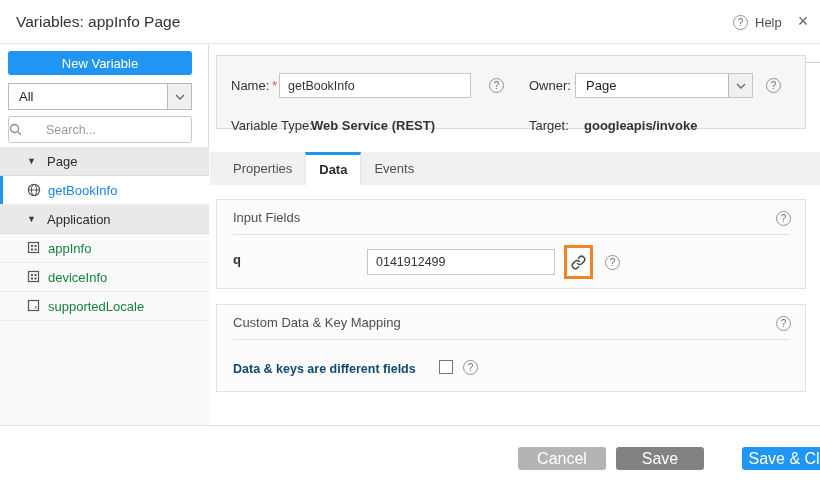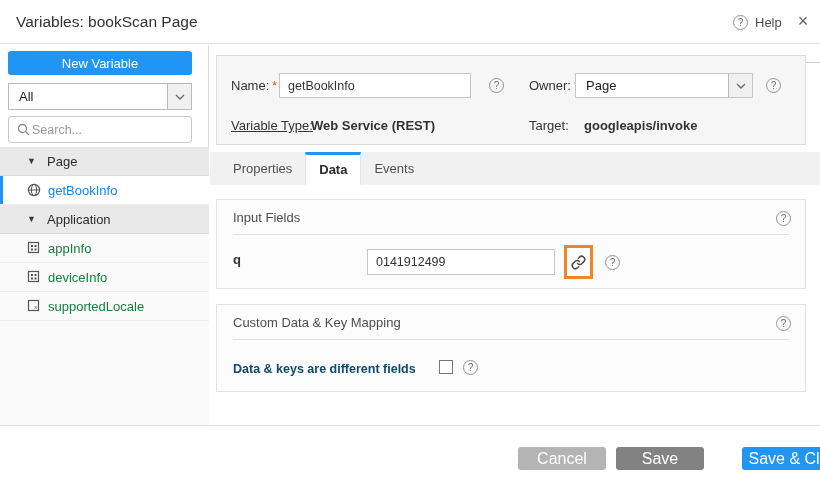--- a/index.html
+++ b/index.html
@@ -13,48 +13,48 @@
   .qicon { width:15px; height:15px; border:1px solid #8f9398; border-radius:50%; color:#6b7075; font-size:10px; line-height:13px; text-align:center; display:inline-block; background:transparent; flex:0 0 auto; }
   .hdr-help-label { font-size:13px; color:#4a4d52; }
   .hdr-close { position:absolute; left:791px; top:0; width:24px; height:44px; line-height:42px; text-align:center; font-size:18px; color:#5f6368; cursor:pointer; }
 
   
   .sidebar { position:absolute; left:0; top:45px; width:209px; height:380px; background:#fff; border-right:1px solid #d9d9d9; }
   .btn-new { position:absolute; left:8px; top:6px; width:184px; height:24px; background:#2095f3; color:#fff; border:none; border-radius:3px; font-size:13px; font-family:inherit; cursor:pointer; }
   .sel { position:absolute; left:8px; top:38px; width:184px; height:27px; background:#fff; border:1px solid #b9b9b9; cursor:pointer; }
   .sel-val { position:absolute; left:10px; top:0; line-height:25px; font-size:13px; color:#222; }
   .sel-caret-box { position:absolute; right:0; top:0; width:24px; height:25px; background:#f0f0f0; border-left:1px solid #b9b9b9; display:flex; align-items:center; justify-content:center; }
-  .search { position:absolute; left:8px; top:71px; width:184px; height:27px; background:#fff; border:1px solid #c9c9c9; border-radius:3px; display:flex; align-items:center; padding:0 8px; gap:2px; }
+  .search { position:absolute; left:8px; top:71px; width:184px; height:27px; background:#fff; border:1px solid #c9c9c9; border-radius:3px; display:flex; align-items:center; padding:0 0; gap:24px; }
   .search input { border:none; outline:none; width:100%; font-size:12.5px; font-family:inherit; color:#555; background:transparent; }
   .search input::placeholder { color:#9a9a9a; }
   .tree { position:absolute; left:0; top:102px; width:209px; height:278px; background:#fafafa; }
   .trow { position:relative; height:29px; display:flex; align-items:center; font-size:13px; cursor:pointer; }
   .trow.group { background:#e9e9e9; border-bottom:1px solid #dcdcdc; color:#2c2c2c; }
   .trow.item  { background:#fafafa; border-bottom:1px solid #ececec; color:#15803d; }
   .trow.item.selected { background:#fff; color:#1a84e8; }
   .sel-bar { position:absolute; left:0; top:0; width:3px; height:100%; background:#2095f3; }
   .caret { width:10px; font-size:9px; color:#3c3c3c; margin-left:27px; }
   .ticon { margin-left:27px; width:14px; height:14px; flex:0 0 auto; display:inline-flex; }
   .tlabel { margin-left:7px; }
   .trow.group .tlabel { margin-left:10px; }
 
   
-  .info-box { position:absolute; left:216px; top:55px; width:590px; height:90px; background:#f6f6f6; border:1px solid #dcdcdc; }
+  .info-box { position:absolute; left:216px; top:55px; width:590px; height:74px; background:#f6f6f6; border:1px solid #dcdcdc; }
   .flabel { font-size:13px; color:#333; }
   .star { color:#e8442c; font-size:12px; margin-left:3px; }
   .tinput { background:#fff; border:1px solid #c6c6c6; font-size:12.5px; font-family:inherit; color:#333; padding:0 8px; outline:none; }
   .row1 { position:absolute; left:0; top:16px; width:100%; height:27px; }
   .name-label { position:absolute; left:14px; line-height:27px; }
   .name-input { position:absolute; left:62px; top:1px; width:192px; height:25px; }
   .h1 { position:absolute; left:272px; top:6px; }
   .owner-label { position:absolute; left:312px; line-height:27px; }
   .owner-select { position:absolute; left:358px; top:1px; width:178px; height:25px; background:#fff; border:1px solid #c6c6c6; cursor:pointer; }
   .h2 { position:absolute; left:549px; top:6px; }
   .row2 { position:absolute; left:0; top:62px; width:100%; height:20px; font-size:13px; }
-  .vt-label { position:absolute; left:14px;text-decoration:underline; }
+  .vt-label { position:absolute; left:14px; }
   .vt-value { position:absolute; left:94px; font-weight:bold; }
   .tg-label { position:absolute; left:312px; }
   .tg-value { position:absolute; left:367px; font-weight:bold; }
 
   
   .tabs { position:absolute; left:210px; top:152px; width:610px; height:33px; background:#f1f1f1; display:flex; padding-left:10px; }
   .tab { height:33px; line-height:33px; padding:0 13px; font-size:13px; color:#4f4f4f; cursor:pointer; }
   .tab.active { background:#fff; border-top:3px solid #2095f3; border-left:1px solid #e4e4e4; border-right:1px solid #e4e4e4; line-height:30px; font-weight:bold; color:#2b2b2b; }
 
   
@@ -79,21 +79,21 @@
   .btn-cancel { left:518px; width:88px; background:#b4b4b4; }
   .btn-save { left:616px; width:88px; background:#828282; }
   .btn-saveclose { left:742px; width:110px; background:#2095f3; }
 
   .edge-line { position:absolute; left:806px; top:62px; width:14px; border-top:1px solid #cfcfcf; }
 </style>
 </head>
 <body>
 
 <div class="hdr">
-  <span class="hdr-title">Variables: bookScan Page</span>
+  <span class="hdr-title">Variables: appInfo Page</span>
   <span class="hdr-help">
     <span class="qicon">?</span>
     <span class="hdr-help-label">Help</span>
   </span>
   <span class="hdr-close">×</span>
 </div>
 
 <div class="sidebar">
   <button class="btn-new">New Variable</button>
 

